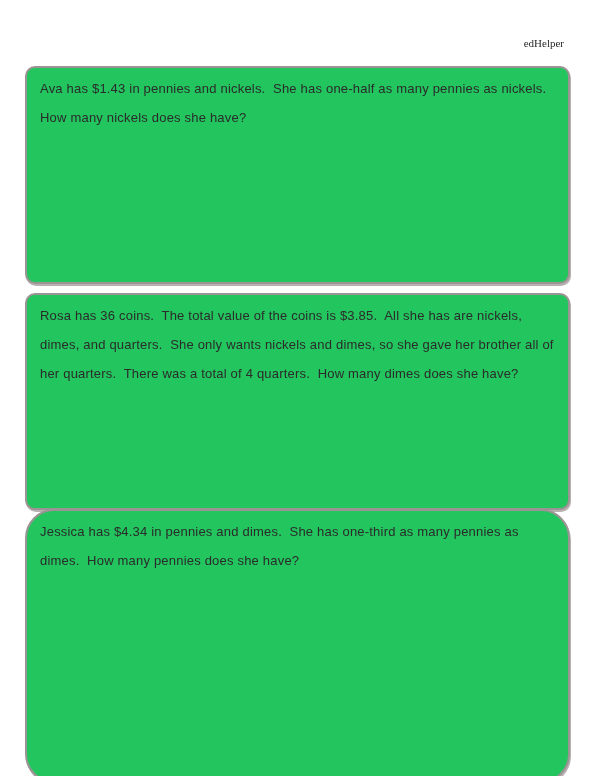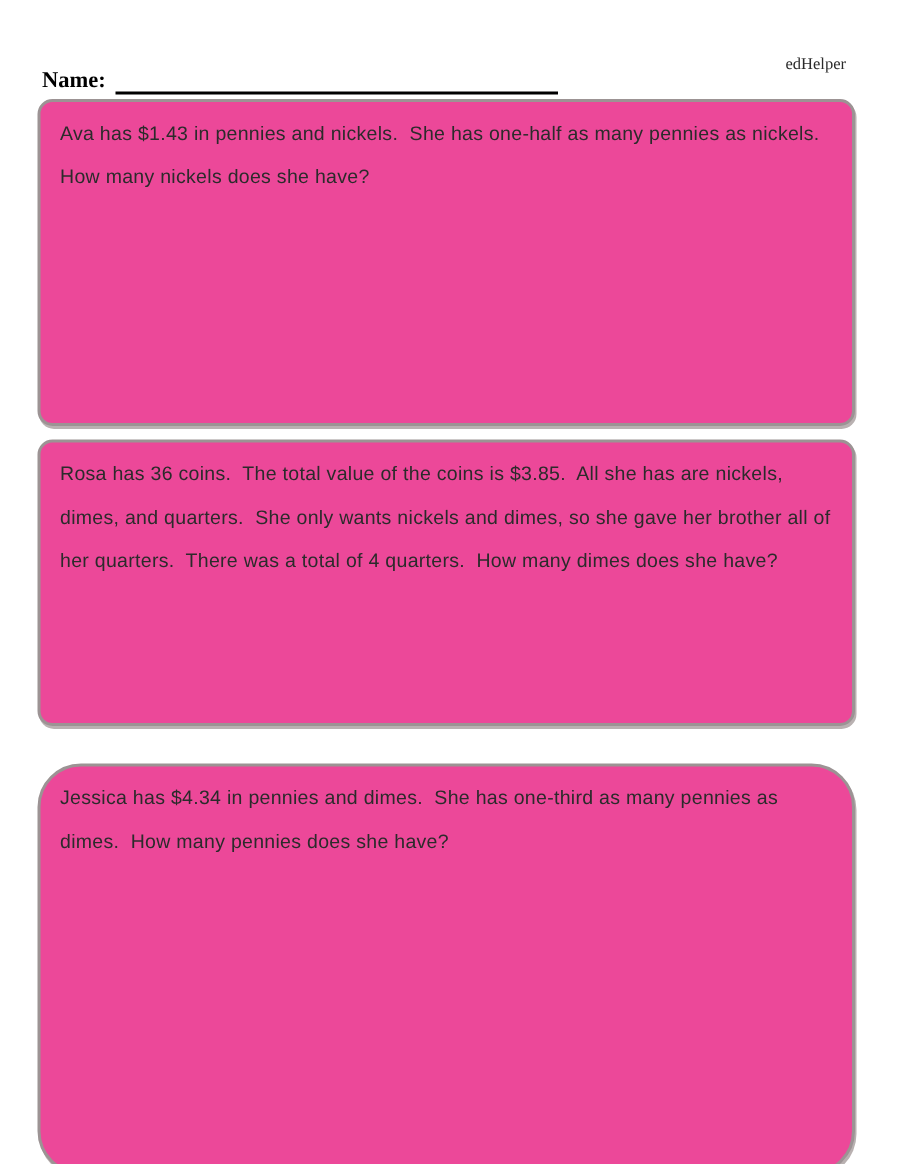--- a/index.html
+++ b/index.html
@@ -42,49 +42,45 @@
     flex: 1;
     height: 15px;
     margin-left: 7px;
     border-bottom: 2px solid #000000;
   }
   .problem-box {
     position: absolute;
     left: 25px;
     width: 545px;
     box-sizing: border-box;
-    background: #ec4899;
+    background: #22c55e;
     border: 2px solid #9c9394;
     border-radius: 10px;
     box-shadow: 1px 2px 0 #b9b1b1;
   }
   .problem-box.b1 { top: 66px;  height: 218px; }
-  .problem-box.b2 { top: 293px; height: 191px; }
+  .problem-box.b2 { top: 293px; height: 217px; }
   .problem-box.b3 { top: 509px; height: 274px; border-radius: 29px; }
   .problem-text {
     margin: 0;
     padding: 6px 14px 0 13px;
     font-size: 13px;
     line-height: 29px;
     letter-spacing: 0.2px;
     color: #2b2b2b;
     white-space: pre-wrap;
   }
 </style>
 </head>
 <body>
 
 <div class="page">
 
   <div class="brand">edHelper</div>
 
-  <div class="name-row">
-    <span class="name-label">Name:</span>
-    <span class="name-line"></span>
-  </div>
 
   <div class="problem-box b1">
     <p class="problem-text">Ava has $1.43 in pennies and nickels.  She has one-half as many pennies as nickels.  How many nickels does she have?</p>
   </div>
 
   <div class="problem-box b2">
     <p class="problem-text">Rosa has 36 coins.  The total value of the coins is $3.85.  All she has are nickels, dimes, and quarters.  She only wants nickels and dimes, so she gave her brother all of her quarters.  There was a total of 4 quarters.  How many dimes does she have?</p>
   </div>
 
   <div class="problem-box b3">

